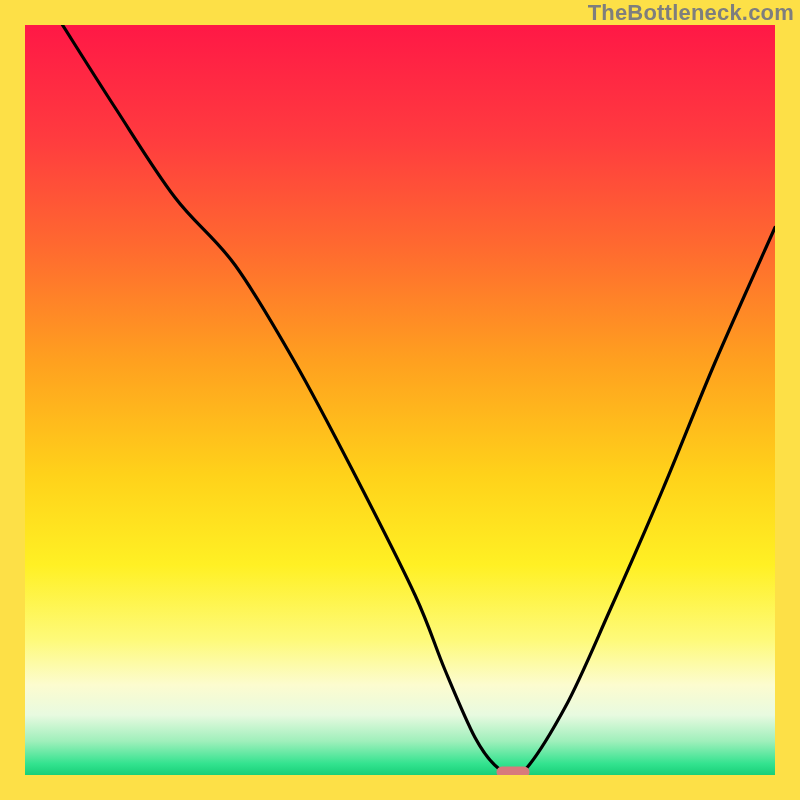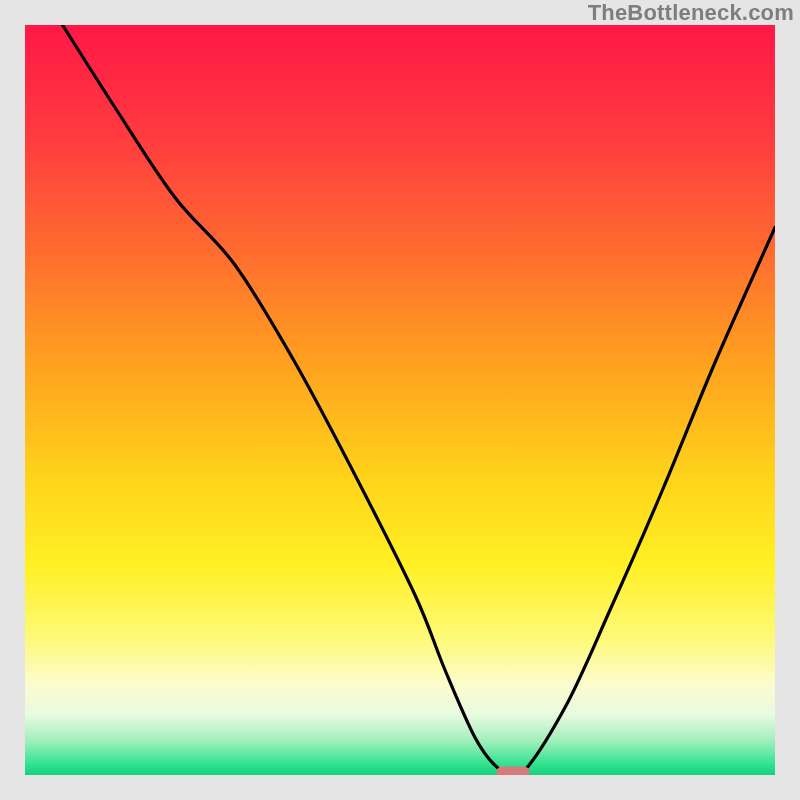--- a/index.html
+++ b/index.html
@@ -9,21 +9,21 @@
     height: 800px;
     background: #000;
     overflow: hidden;
   }
   .figure {
     position: absolute;
     left: 0;
     top: 0;
     width: 800px;
     height: 800px;
-    background: #e5e5e5;
+    background: #fde047;
   }
   .plot-area {
     position: absolute;
     left: 25px;
     top: 25px;
     width: 750px;
     height: 750px;
     overflow: hidden;
   }
   .watermark {

